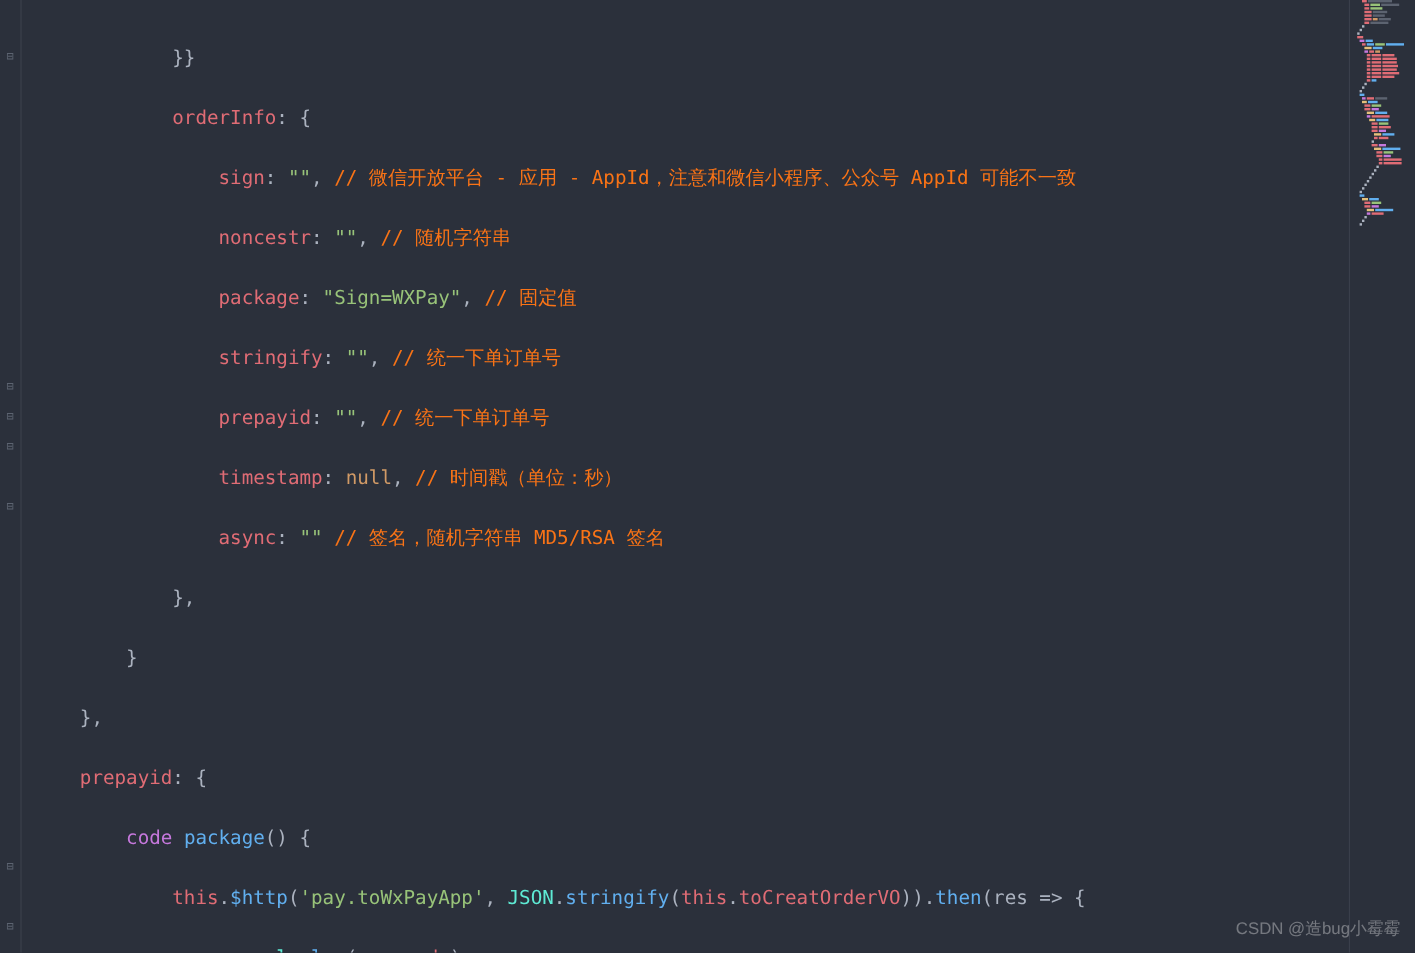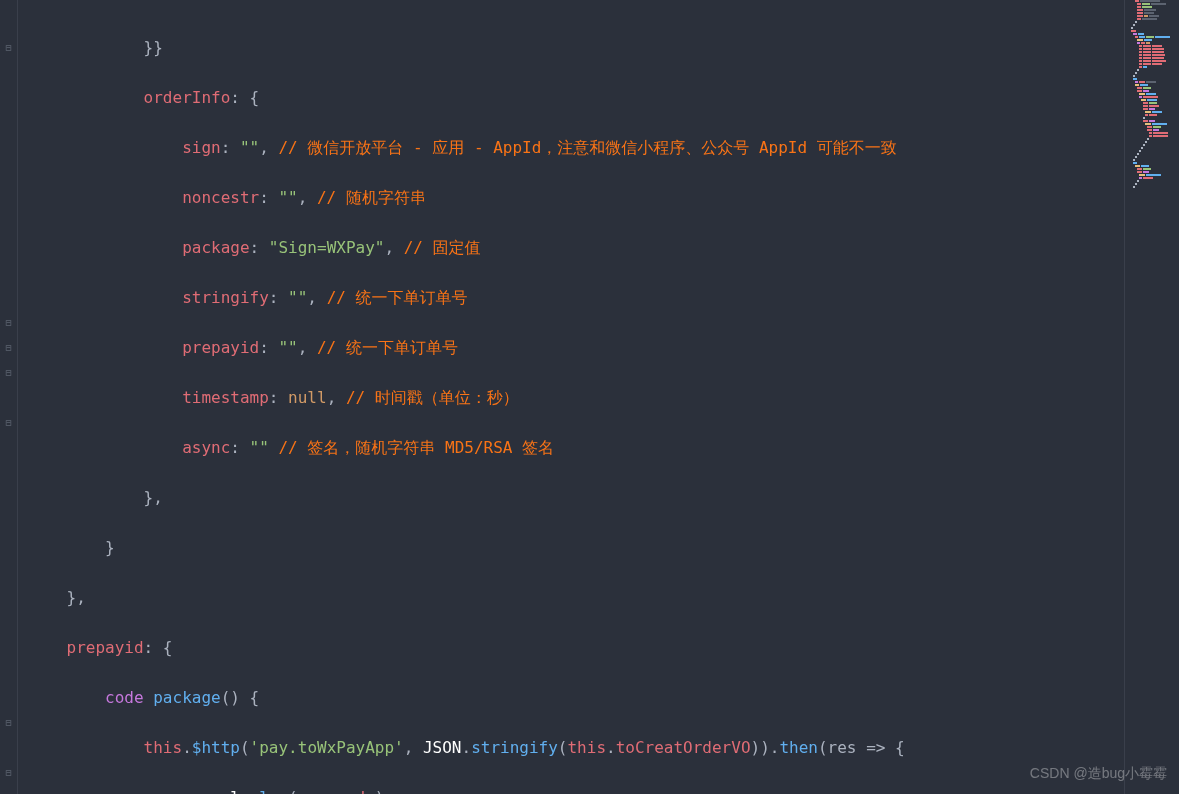--- a/index.html
+++ b/index.html
@@ -63,21 +63,21 @@
 }
 .line { height: 25px; }
 .c-kw { color: #c678dd; }
 .c-prop { color: #e06c75; }
 .c-punc { color: #abb2bf; }
 .c-str { color: #98c379; }
 .c-comment { color: #f97316; }
 .c-null { color: #d19a66; }
 .c-func { color: #61afef; }
 .c-this { color: #e06c75; }
-.c-var { color: #ffffff; }
+.c-var { color: #5eead4; }
 .c-param { color: #abb2bf; }
 .watermark {
   position: absolute;
   bottom: 8px;
   right: 12px;
   color: rgba(255,255,255,0.35);
   font-size: 14px;
   font-family: sans-serif;
 }
 </style>

